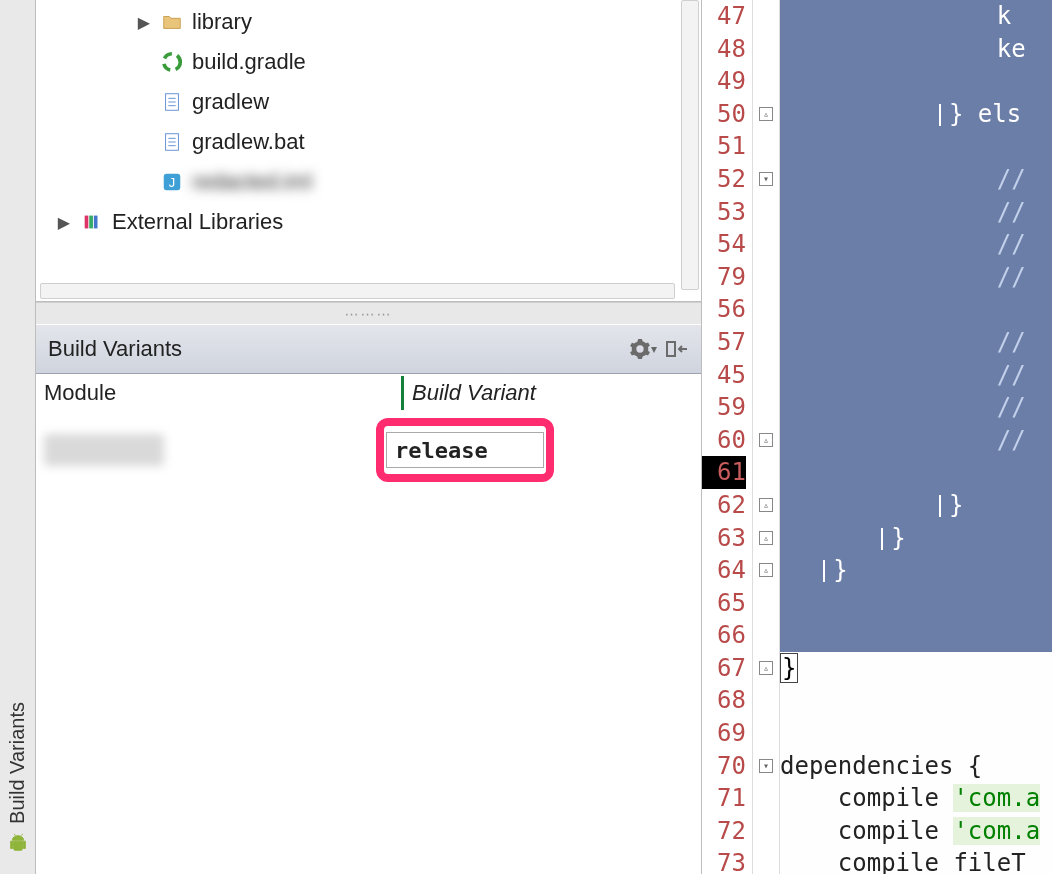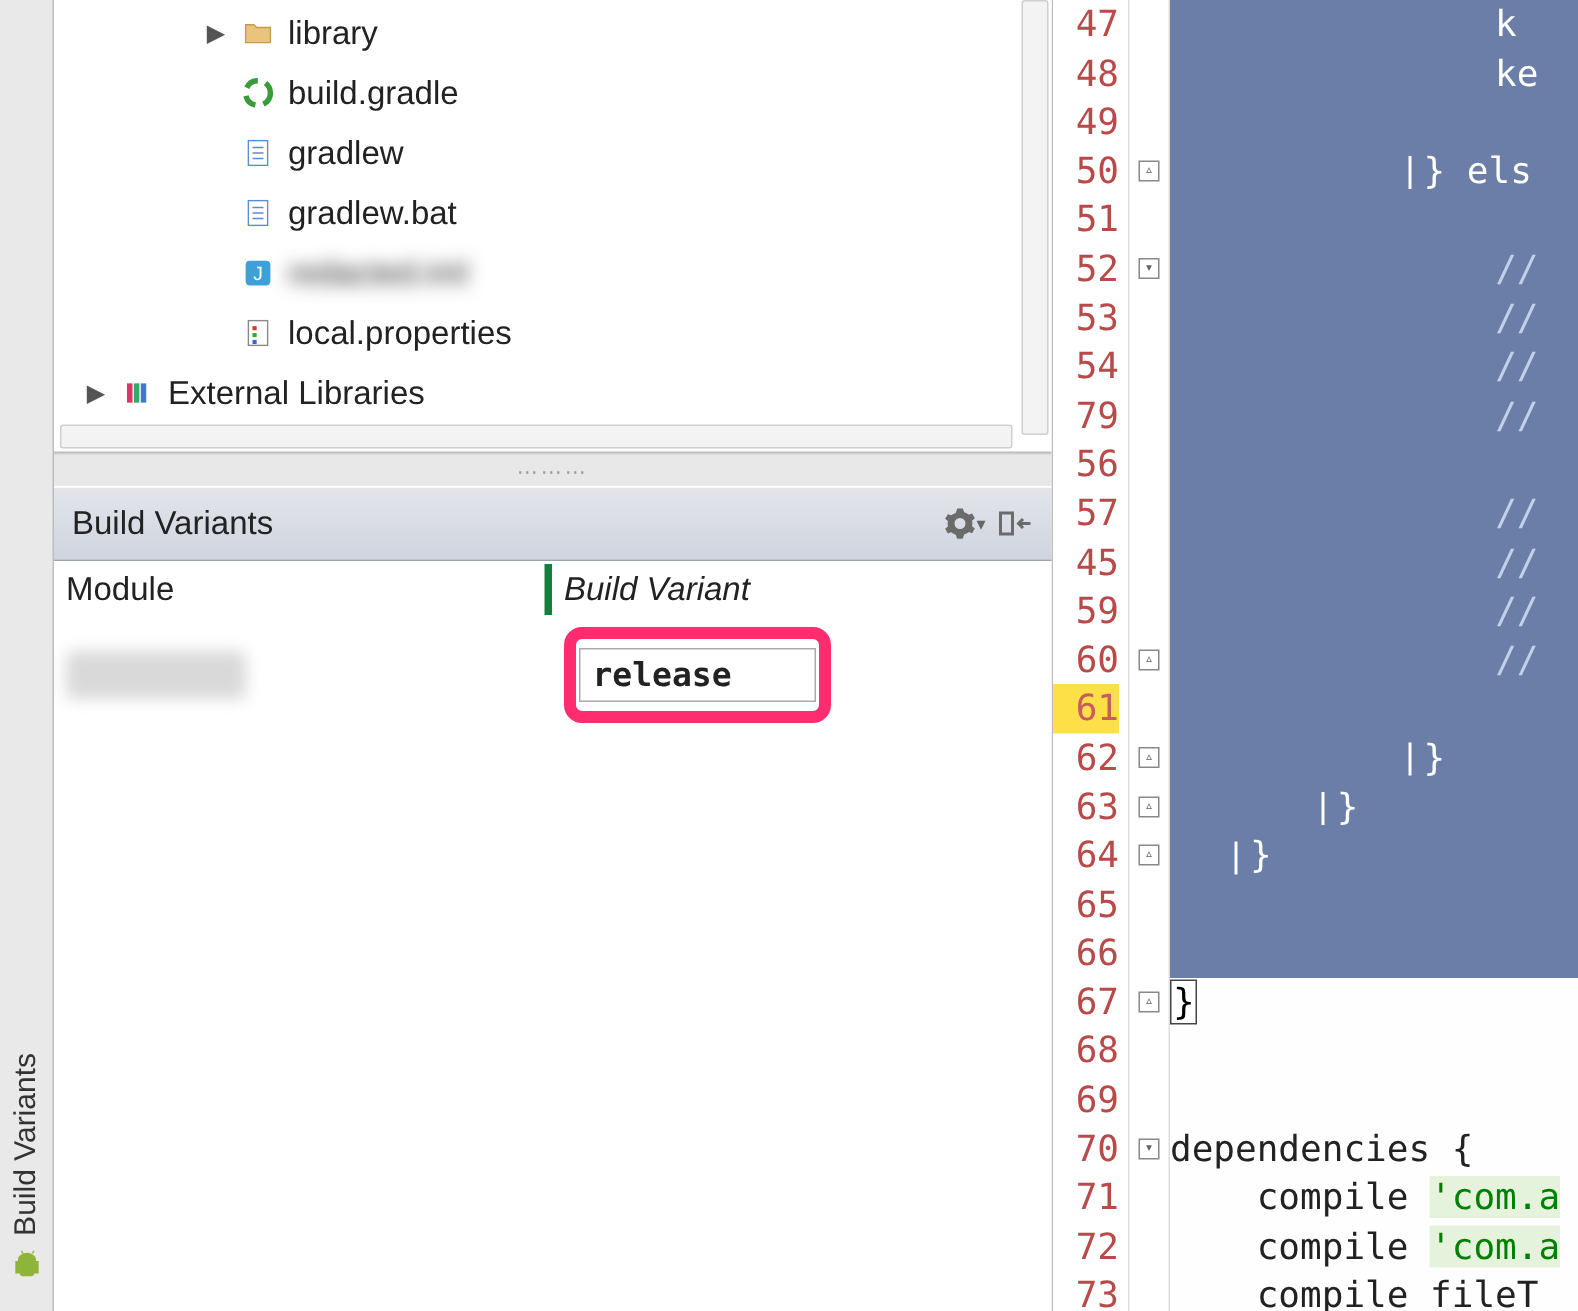--- a/index.html
+++ b/index.html
@@ -26,33 +26,33 @@
   .vscroll { position: absolute; right: 2px; top: 0; width: 18px; height: 290px; background: #f3f3f3; border: 1px solid #cfcfcf; border-radius: 2px; }
   .hscroll { position: absolute; left: 4px; right: 26px; bottom: 2px; height: 16px; background: #f3f3f3; border: 1px solid #cfcfcf; border-radius: 2px; }
   .resize-handle { height: 22px; background: #e8e8e8; border-top: 1px solid #cfcfcf; display: flex; align-items: center; justify-content: center; color: #999; font-size: 14px; letter-spacing: 2px; }
   
   .variants-header { height: 50px; background: linear-gradient(#e3e5eb, #cfd4de); border-top: 1px solid #fff; border-bottom: 1px solid #9ca3af; display: flex; align-items: center; padding: 0 12px; font-size: 22px; color: #222; gap: 8px; }
   .variants-header .spacer { flex: 1; }
   .gear, .hide-btn { color: #666; display: inline-flex; align-items: center; }
   .variants-table { flex: 1; background: #fff; position: relative; }
   .vt-head { display: flex; height: 38px; align-items: center; font-size: 22px; color: #222; }
   .vt-head div { padding: 4px 8px; }
-  .col-module { width: 332px; border-right: 5px solid #15803d; }
+  .col-module { width: 368px; border-right: 3px solid #15803d; }
   .col-variant { flex: 1; font-style: italic; }
   .vt-row { display: flex; }
   .cell-module { width: 332px; padding: 10px 8px; display: flex; align-items: center; }
   .cell-module .ph { width: 120px; height: 32px; background: #d9d9d9; filter: blur(5px); border-radius: 4px; }
   .cell-variant { flex: 1; padding: 6px 8px; display: flex; align-items: center; font-weight: bold; }
   .highlight-box { border: 8px solid #ff2d70; border-radius: 12px; padding: 6px 2px; }
   .variant-select { width: 158px; height: 36px; background: #fff; border: 1px solid #aaa; display: flex; align-items: center; padding: 0 8px; font-size: 22px; font-family: Menlo, Consolas, monospace; }
   
   .editor { flex: 1; display: flex; background: #fefefe; font-family: Menlo, Consolas, monospace; font-size: 24px; position: relative; }
   .gutter-nums { width: 50px; text-align: right; background: #fff; padding-right: 6px; }
   .gutter-nums div { height: 32.6px; line-height: 32.6px; color: #b84a4a; font-weight: 500; }
-  .gutter-nums div.hl { color: #c95c5c; background: #fde047; text-align: right; }
+  .gutter-nums div.hl { color: #c95c5c; background: #000000; text-align: right; }
   .gutter-fold { width: 28px; background: #fff; border-left: 1px solid #ddd; border-right: 1px solid #ddd; }
   .gutter-fold .fline { height: 32.6px; display: flex; align-items: center; justify-content: center; }
   .fold-marker { width: 14px; height: 14px; border: 1px solid #888; background: #fff; display: flex; align-items: center; justify-content: center; font-size: 11px; color: #666; line-height: 1; }
   .code { flex: 1; position: relative; overflow: hidden; }
   .selection { position: absolute; left: 0; top: 0; right: 0; height: 587px; background: #6a7ea8; }
   .code pre { position: relative; margin: 0; white-space: pre; line-height: 32.6px; font-size: 24px; color: #222; }
   .sel pre, pre.sel { color: #fff; }
   .str { color: #008000; background: #e6f3dc; }
   .cmt { color: #c2d0ea; }
   .sel .cmt { color: #c2d0ea; }
@@ -123,32 +123,20 @@
         </div>
         <div class="tree-row more">
           <span class="arrow"></span>
           <span class="ico">
             <svg viewBox="0 0 24 24">
                 <rect x="3" y="3" width="18" height="18" rx="3" fill="#3fa0d8"></rect>
                 <text x="12" y="17" font-size="14" text-anchor="middle" fill="#fff" font-family="Arial">J</text>
               </svg>
           </span>
           <span class="lbl blur">redacted.iml</span>
-        </div>
-        <div class="tree-row more">
-          <span class="arrow"></span>
-          <span class="ico">
-            <svg viewBox="0 0 24 24">
-                <rect x="5" y="3" width="14" height="18" fill="#fff" stroke="#888"></rect>
-                <rect x="8" y="7" width="3" height="3" fill="#d33"></rect>
-                <rect x="8" y="12" width="3" height="3" fill="#3a3"></rect>
-                <rect x="8" y="17" width="3" height="3" fill="#36d"></rect>
-              </svg>
-          </span>
-          <span class="lbl">local.properties</span>
         </div>
         <div class="tree-row less">
           <span class="arrow">▶</span>
           <span class="ico">
             <svg viewBox="0 0 24 24">
                 <rect x="4" y="5" width="4" height="14" fill="#d36"></rect>
                 <rect x="9" y="5" width="4" height="14" fill="#3a6"></rect>
                 <rect x="14" y="5" width="4" height="14" fill="#47c"></rect>
               </svg>
           </span>

